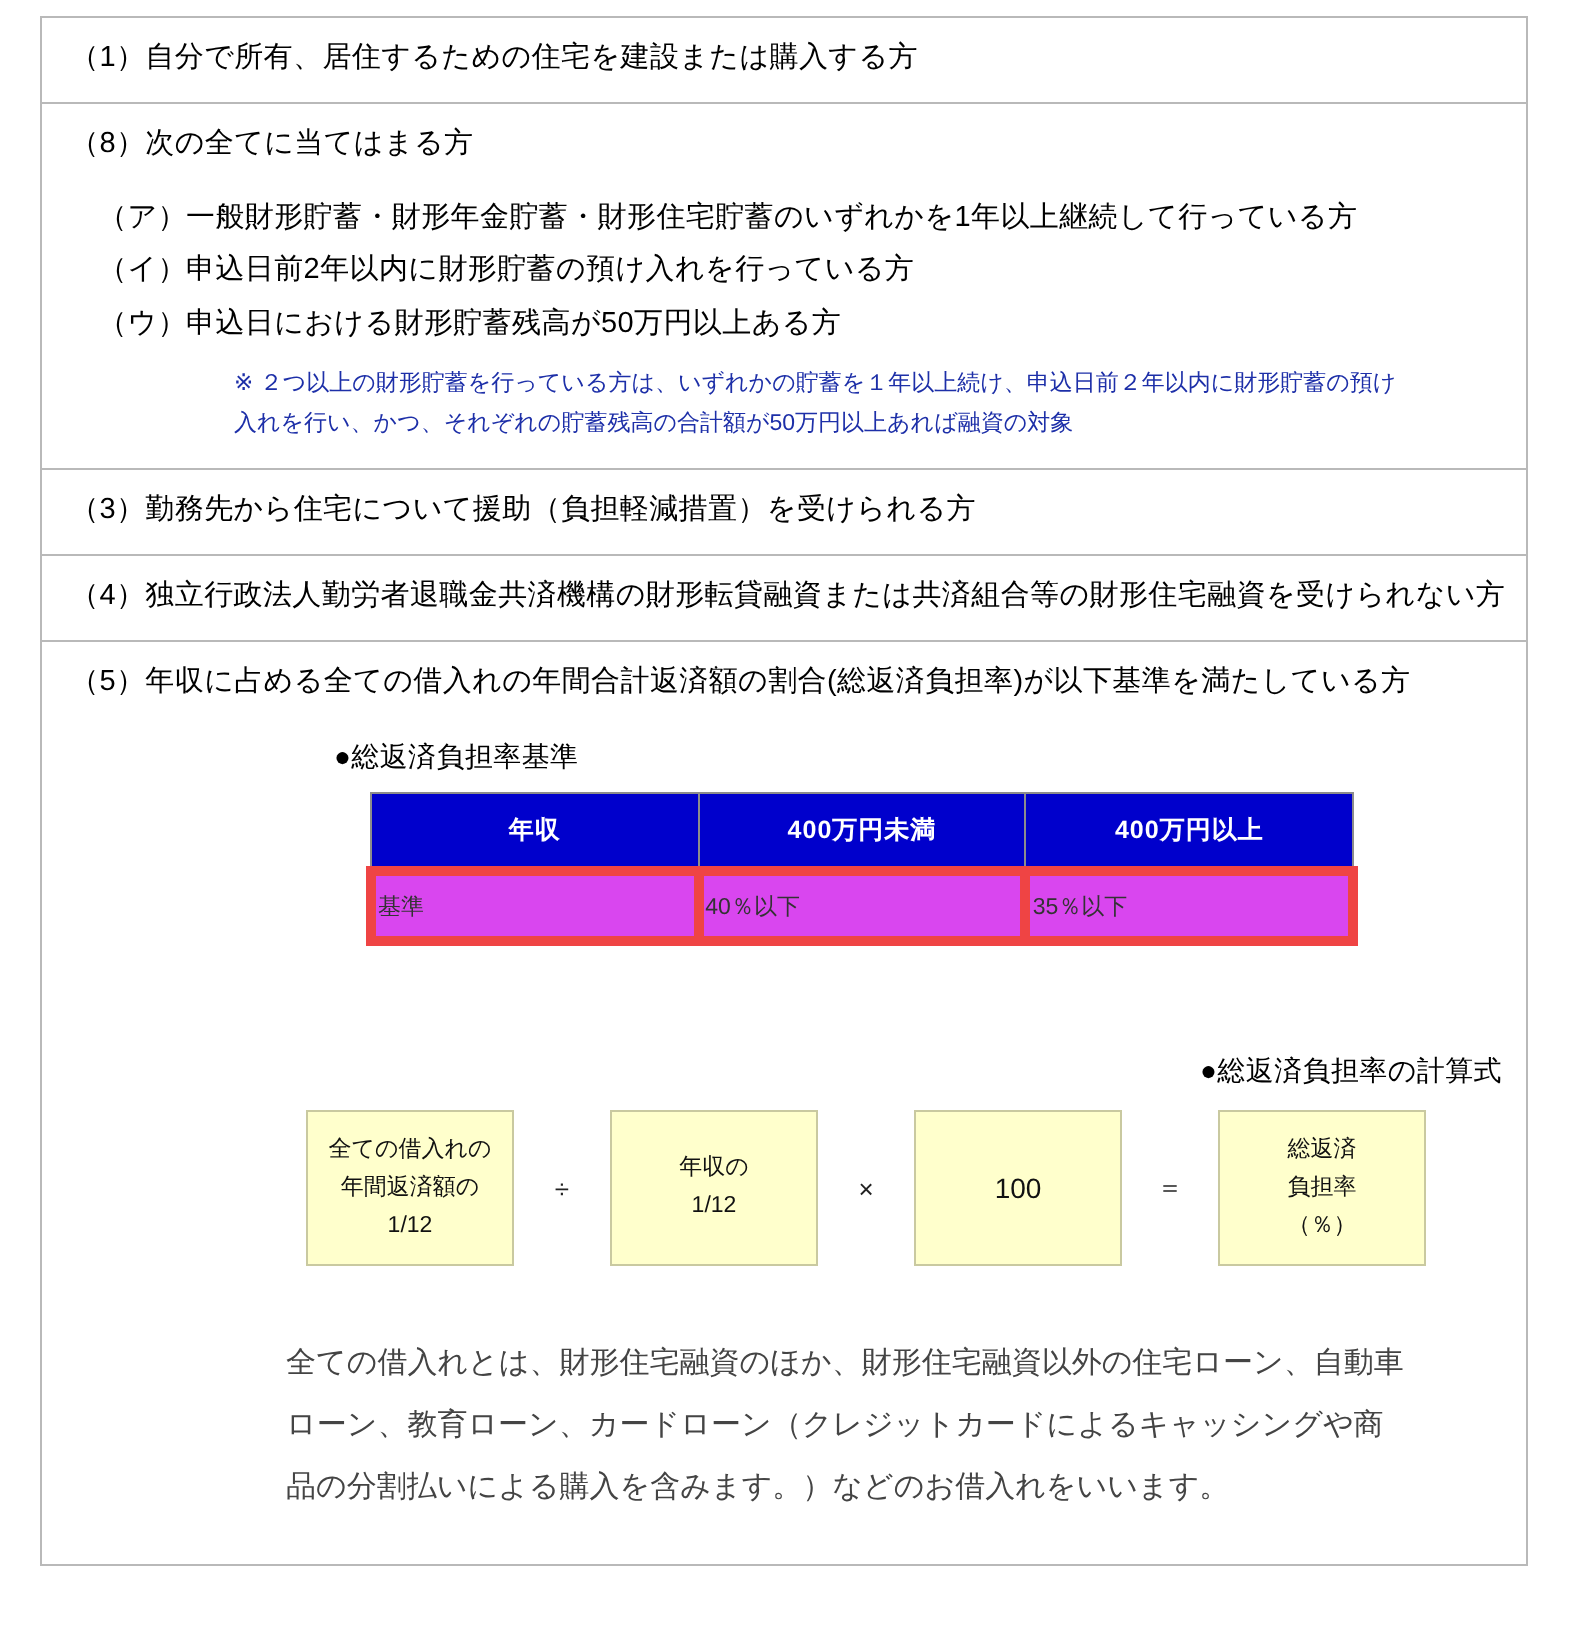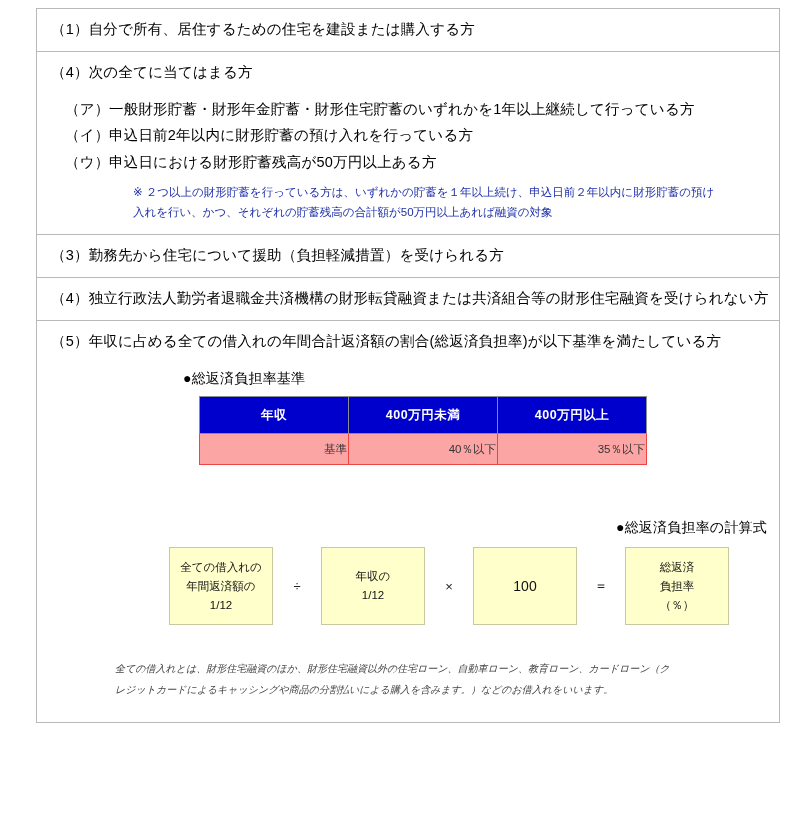--- a/index.html
+++ b/index.html
@@ -13,21 +13,21 @@
     font-family: "Liberation Sans", "DejaVu Sans", sans-serif;
     color: #000000;
     font-size: 14px;
     overflow: hidden;
   }
   .page {
     width: 792px;
     height: 817px;
     position: relative;
     box-sizing: border-box;
-    padding: 8px 20px 0 36px;
+    padding: 8px 20px 0 20px;
   }
   .rows {
     border-top: 1px solid #b9b9b9;
     border-left: 1px solid #b9b9b9;
     border-right: 1px solid #b9b9b9;
     border-bottom: 1px solid #b9b9b9;
     box-sizing: border-box;
     width: 744px;
   }
   .row {
@@ -72,40 +72,40 @@
   }
   .bullet-head {
     font-size: 14px;
     margin-left: 132px;
     margin-bottom: 8px;
     letter-spacing: 0.2px;
   }
   table.ratio {
     border-collapse: collapse;
     margin-left: 148px;
-    width: 448px;
+    width: 496px;
     table-layout: fixed;
   }
   table.ratio th {
     background: #0000cc;
     color: #ffffff;
     font-size: 12.5px;
     font-weight: bold;
     border: 1px solid #8c8c8c;
     height: 34px;
     text-align: center;
     letter-spacing: 0.5px;
   }
   table.ratio td {
-    background: #fca5a5;
+    background: #d946ef;
     color: #333333;
     font-size: 11.5px;
-    border: 1px solid #ef4444;
+    border: 5px solid #ef4444;
     height: 28px;
-    text-align: right;
+    text-align: left;
   }
   .formula-head {
     font-size: 14px;
     margin-left: 148px;
     margin-top: 54px;
     margin-bottom: 10px;
     letter-spacing: 0.2px;
     text-align: right;
   }
   .formula {
@@ -132,41 +132,40 @@
   }
   .fbox.num { font-size: 14px; font-weight: normal; }
   .op {
     width: 48px;
     text-align: center;
     font-size: 13px;
     color: #222222;
   }
   .foot-note {
     color: #444444;
-    font-size: 10px;
+    font-size: 15px;
     line-height: 2.05;
-    margin-left: 64px;
+    margin-left: 108px;
     margin-top: 34px;
     max-width: 560px;
     padding-bottom: 12px;
-    font-style: italic;
   }
 </style>
 </head>
 <body>
 
 <div class="page">
   <div class="rows">
 
     <div class="row">
       <div class="item-line">（1）自分で所有、居住するための住宅を建設または購入する方</div>
     </div>
 
     <div class="row">
-      <div class="item-line">（4）次の全てに当てはまる方</div>
+      <div class="item-line">（8）次の全てに当てはまる方</div>
       <div class="sub-list">
         <div class="sub-line">
           <span class="paren">（ア）</span><span>一般財形貯蓄・財形年金貯蓄・財形住宅貯蓄のいずれかを1年以上継続して行っている方</span>
         </div>
         <div class="sub-line">
           <span class="paren">（イ）</span><span>申込日前2年以内に財形貯蓄の預け入れを行っている方</span>
         </div>
         <div class="sub-line">
           <span class="paren">（ウ）</span><span>申込日における財形貯蓄残高が50万円以上ある方</span>
         </div>

